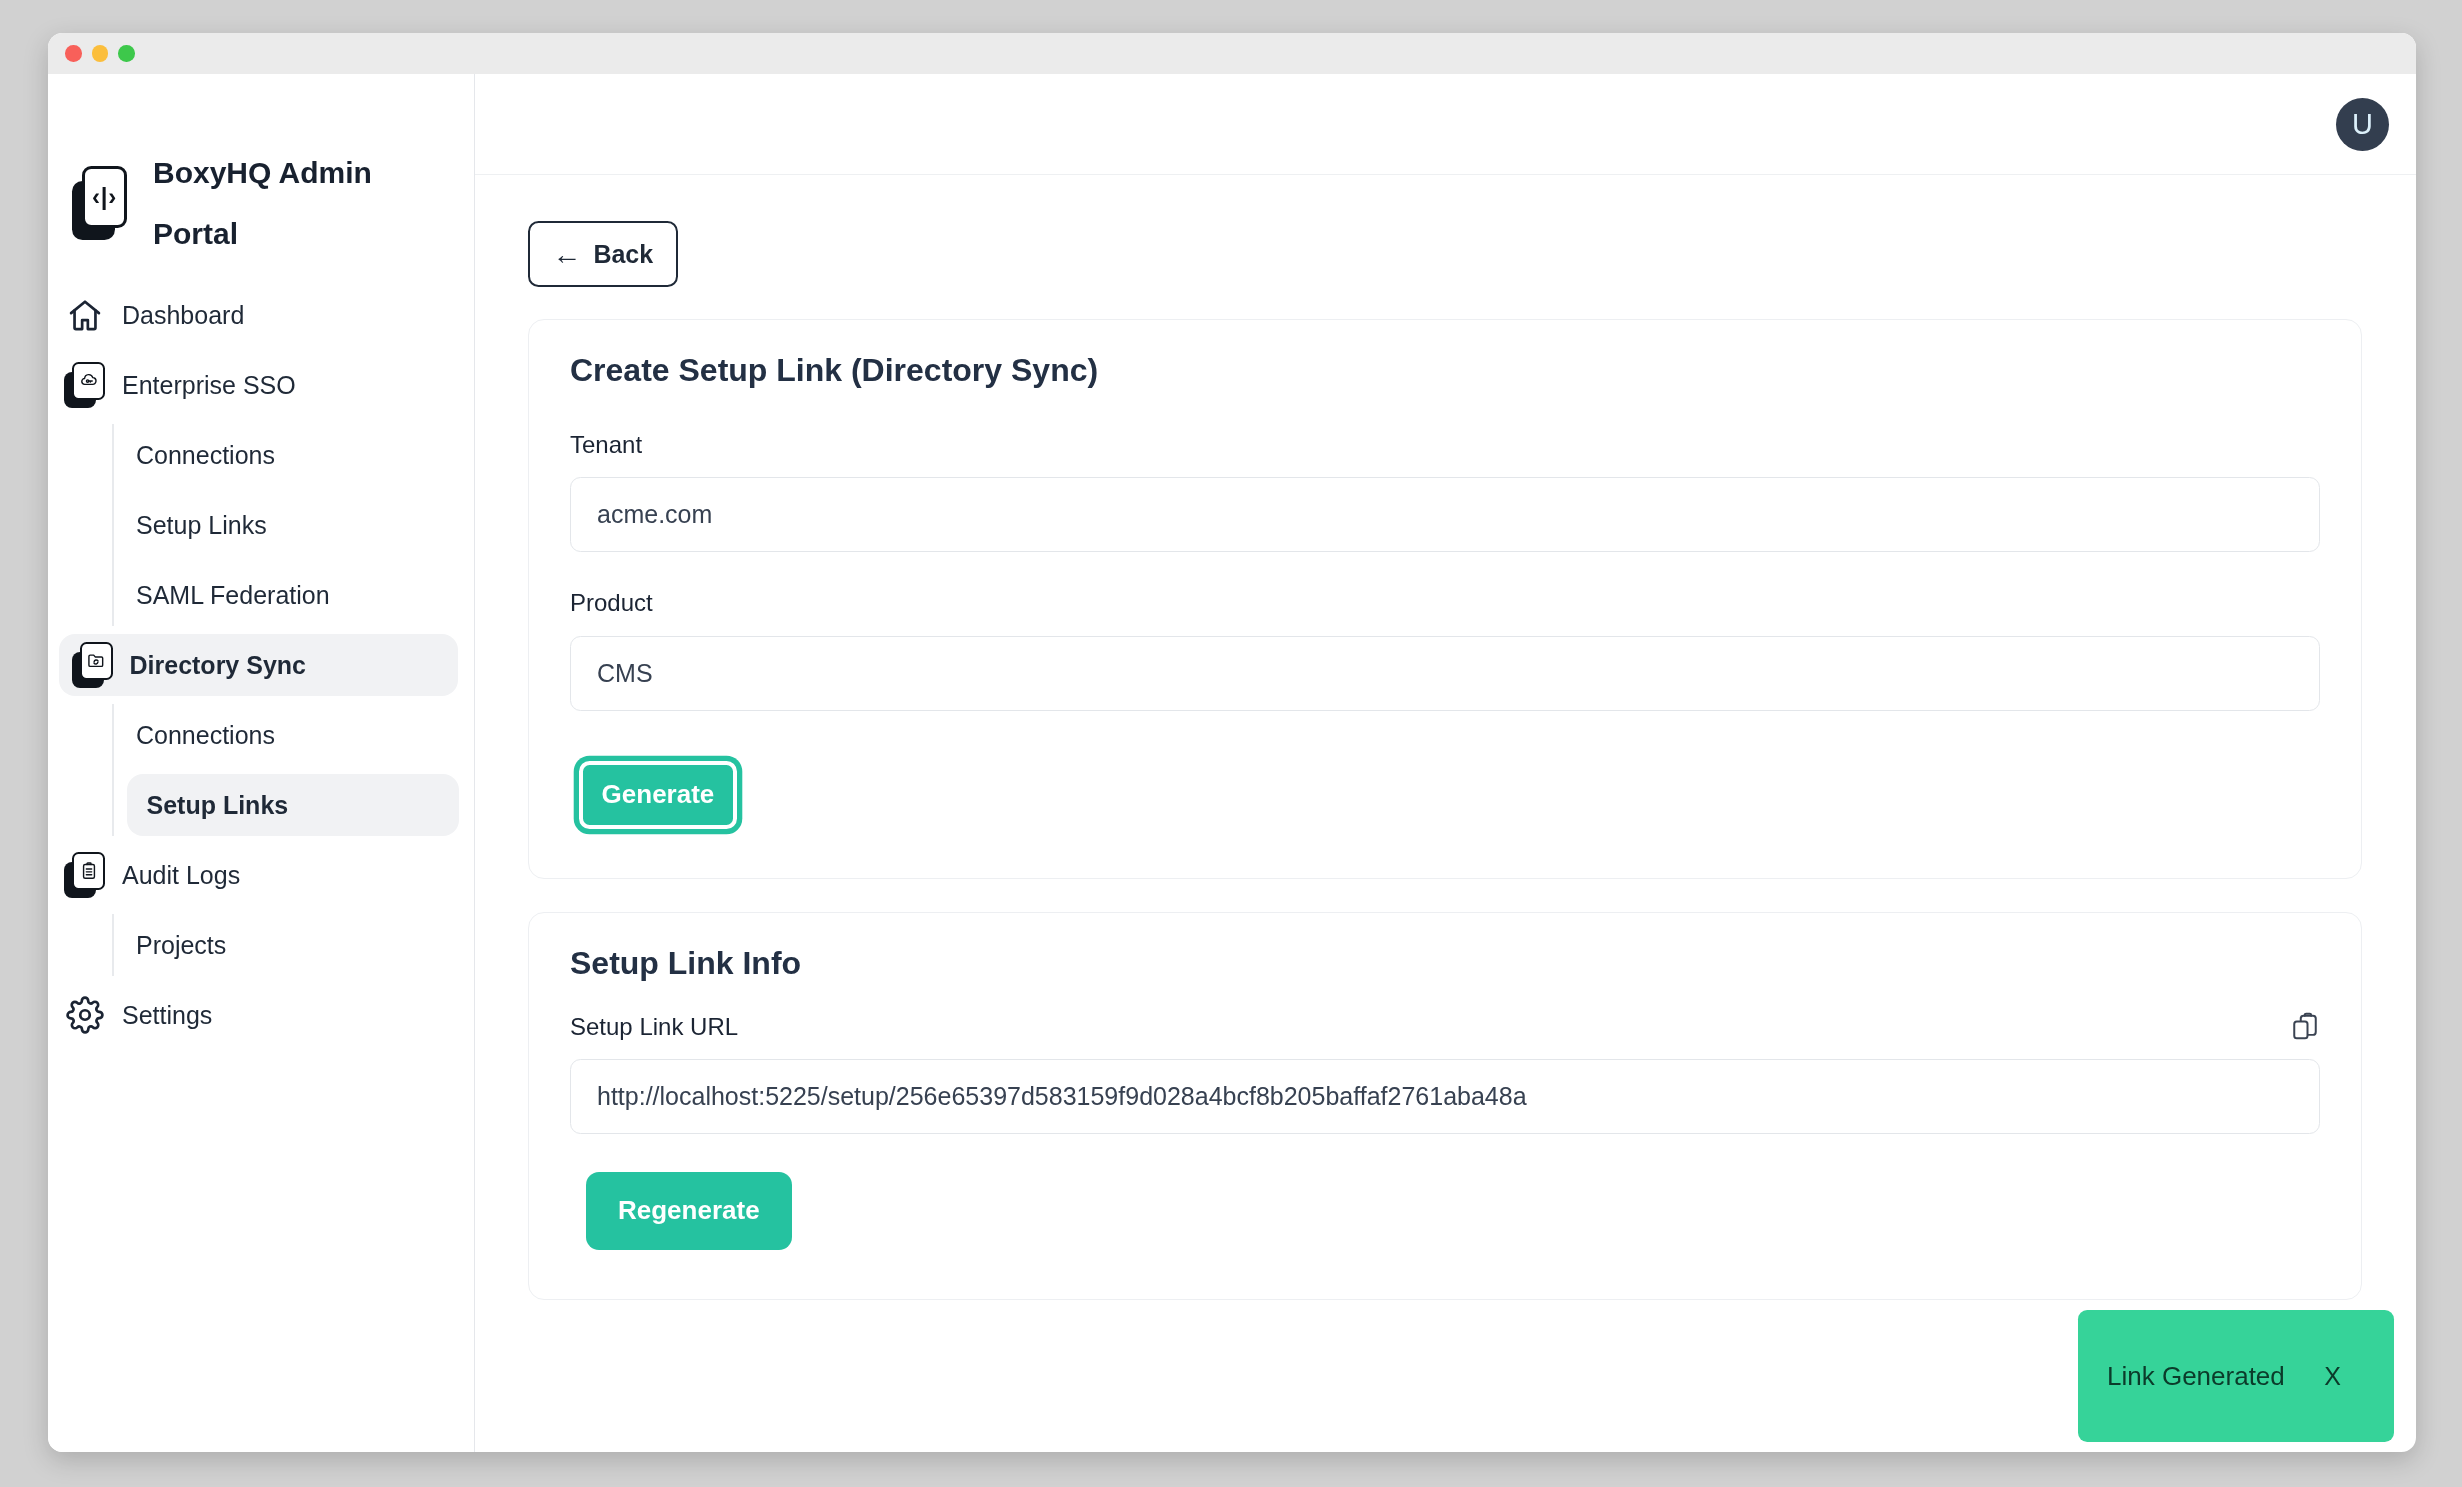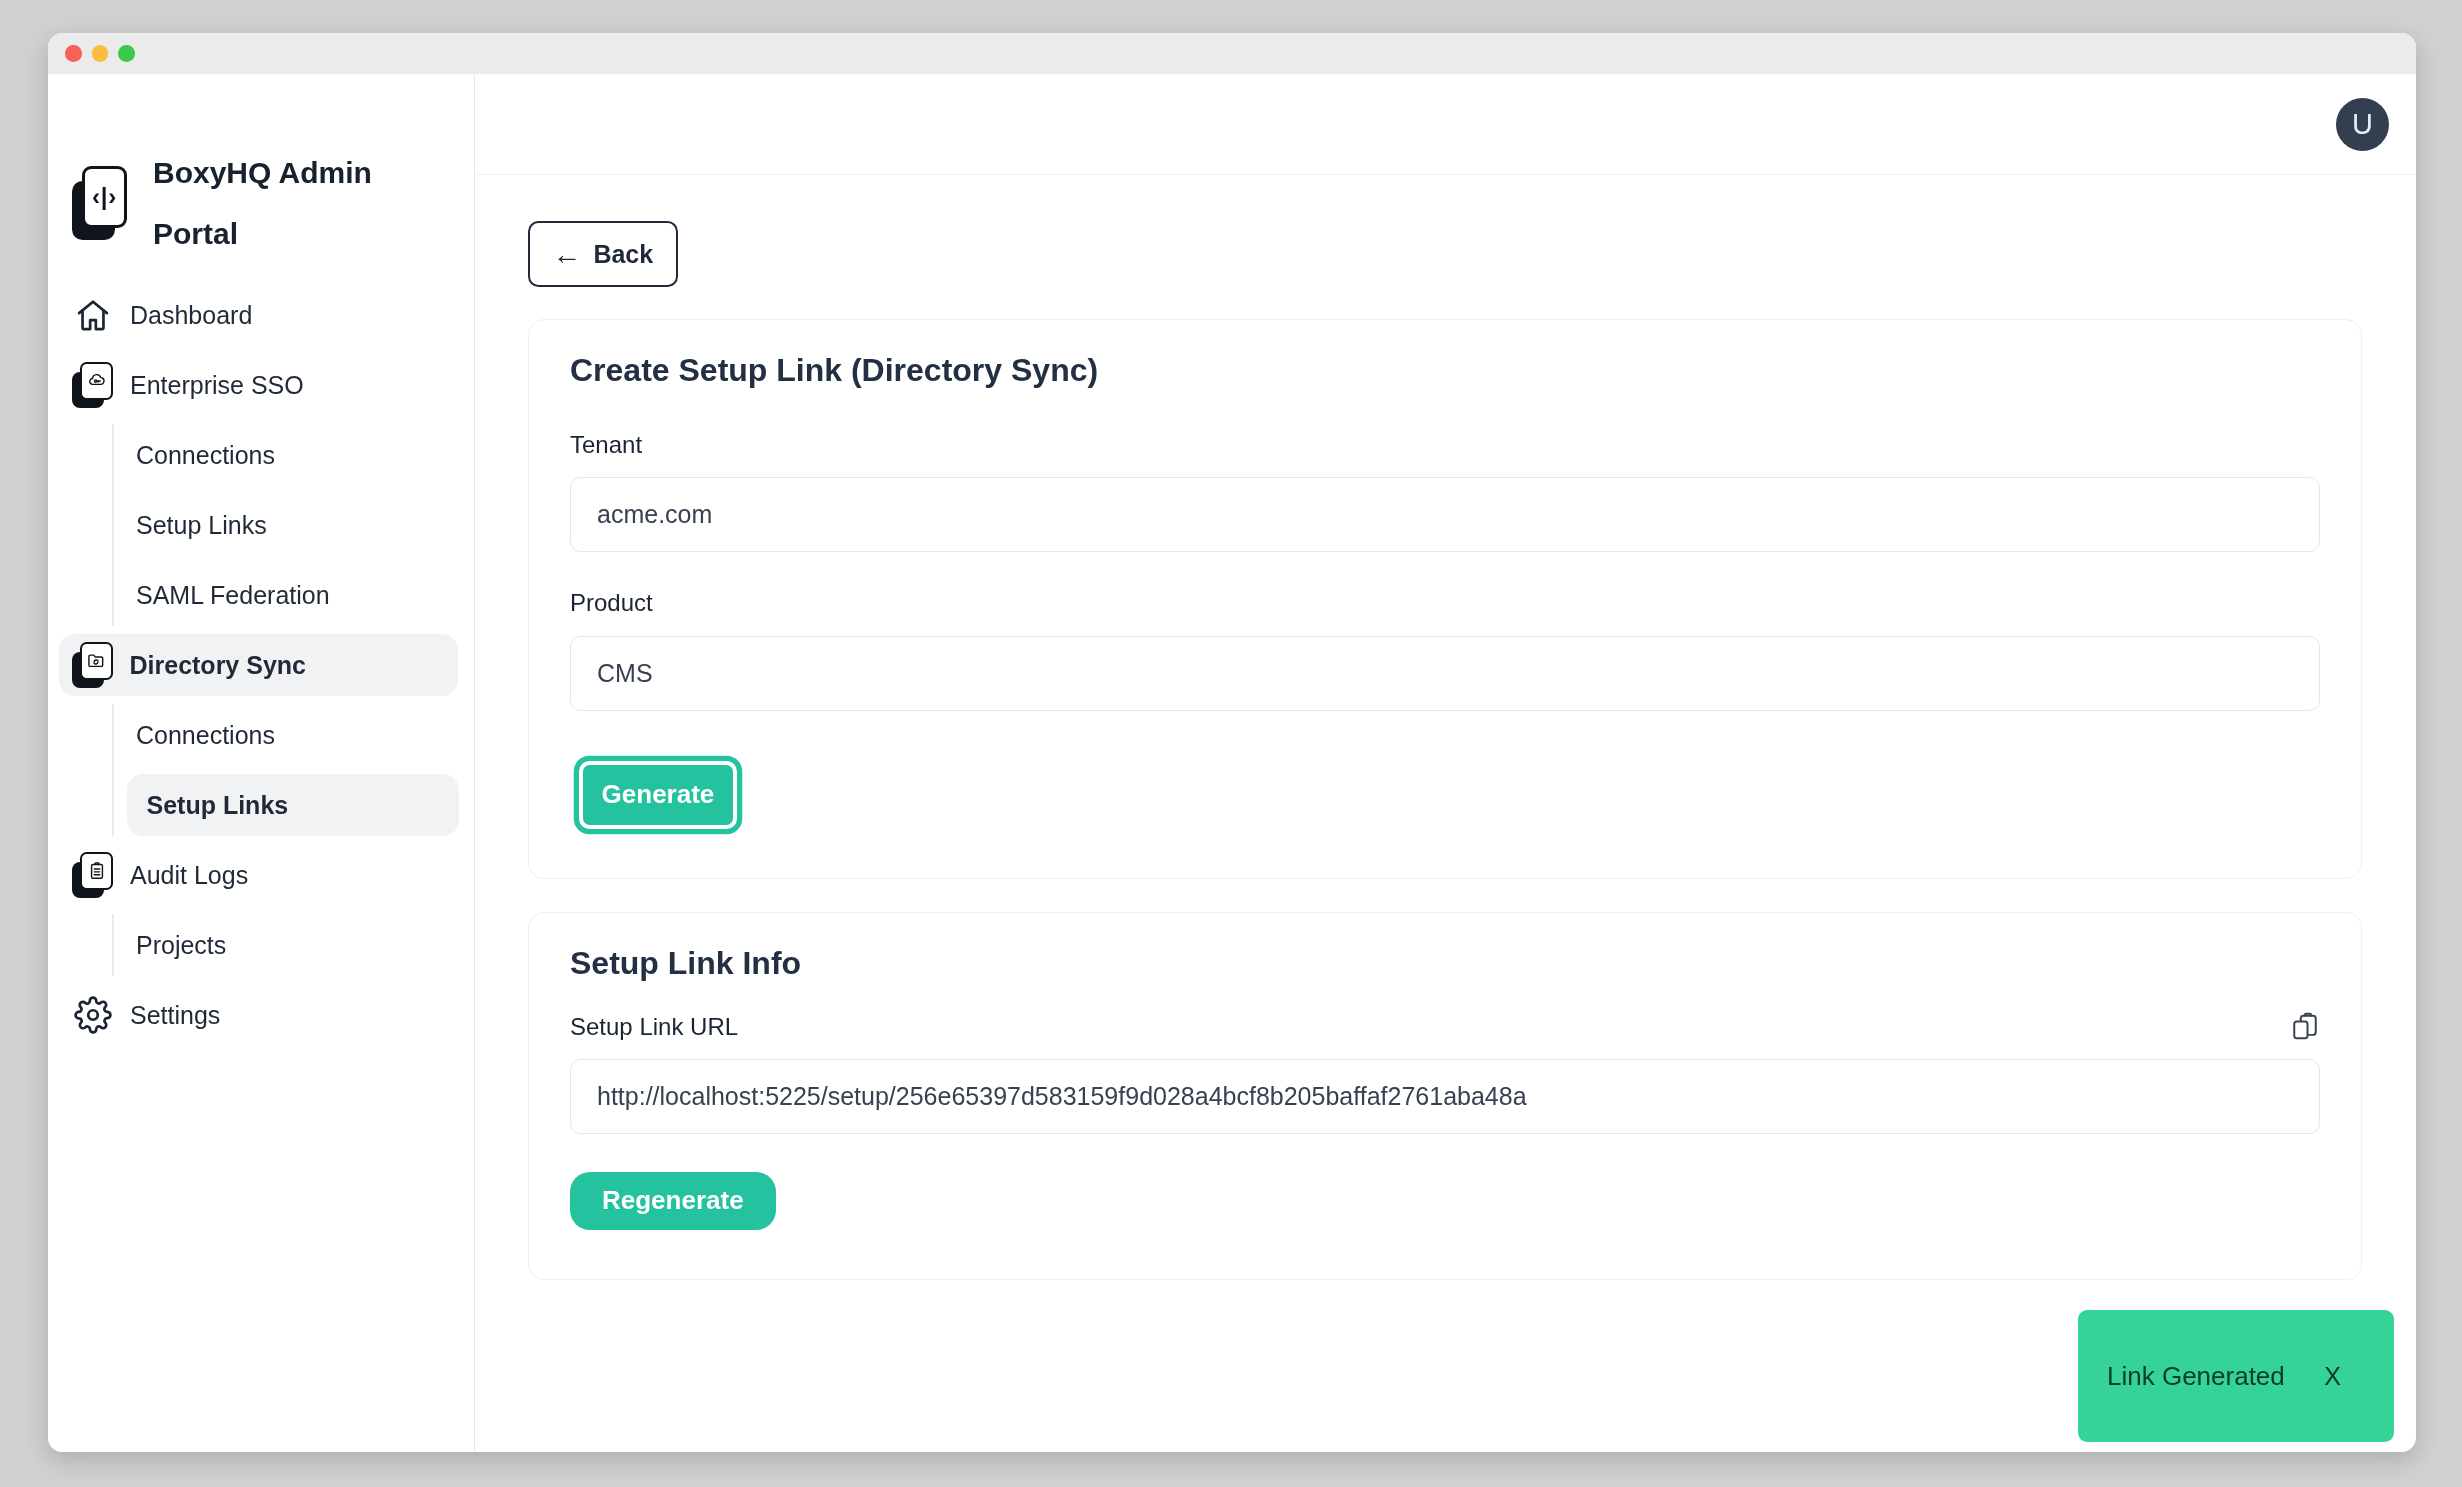--- a/index.html
+++ b/index.html
@@ -48,21 +48,21 @@
   .logo3d { width:55px; height:74px; flex:0 0 55px; }
   .logo3d .back { width:43px; height:59px; border-radius:10.5px; }
   .logo3d .front { width:45px; height:62px; border-radius:9.2px; border-width:3.3px; }
   .logo-glyph { font-size:24px; font-weight:700; color:#10151c; letter-spacing:0.7px; }
 
   nav { padding-right:0; }
   .nav-item {
     display:flex; align-items:center; height:62px; margin-bottom:8px;
     font-size:25px; color:#1f2937; cursor:pointer;
   }
-  .nav-item.top { padding-left:24px; }
+  .nav-item.top { padding-left:16px; }
   .nav-item.top .nav-label { margin-left:17px; }
   .nav-item.top.active {
     margin-left:10.5px; margin-right:16.5px; padding-left:13px;
     background:#f1f2f4; border-radius:16px; font-weight:700;
   }
   .plain-icon { width:41px; flex:0 0 41px; display:flex; justify-content:center; }
   .plain-icon svg { width:38px; height:38px; stroke:#1b2433; }
   .subgroup {
     margin-left:64px; margin-bottom:8px; border-left:2px solid #e8eaed;
   }
@@ -114,21 +114,21 @@
 
   .btn {
     background:#25c2a0; color:#fff; border:none; border-radius:10.5px;
     font-size:26px; font-weight:600; cursor:pointer; font-family:inherit;
   }
   .generate-btn {
     margin-top:50px; margin-left:9.2px; height:68px; padding:0 18.4px;
     border:4px solid #ffffff;
     box-shadow:0 0 0 5.3px #25c2a0;
   }
-  .regenerate-btn { margin-top:38px; height:58px; padding:0 32px; border-radius:20px; }
+  .regenerate-btn { margin-top:38px; height:78px; padding:0 32px; border-radius:13px;margin-left:16px; }
 
   .label-row { display:flex; align-items:center; justify-content:space-between; margin-bottom:17px; }
   .label-row .field-label { margin-bottom:0; }
   .copy-btn { background:none; border:none; cursor:pointer; padding:0; line-height:0; }
   .copy-btn svg { width:30px; height:30px; stroke:#3a4352; fill:none;
     stroke-width:1.6; stroke-linecap:round; stroke-linejoin:round; }
 
   
   .toast {
     position:absolute; right:68px; bottom:46px; width:316px; height:132px;

